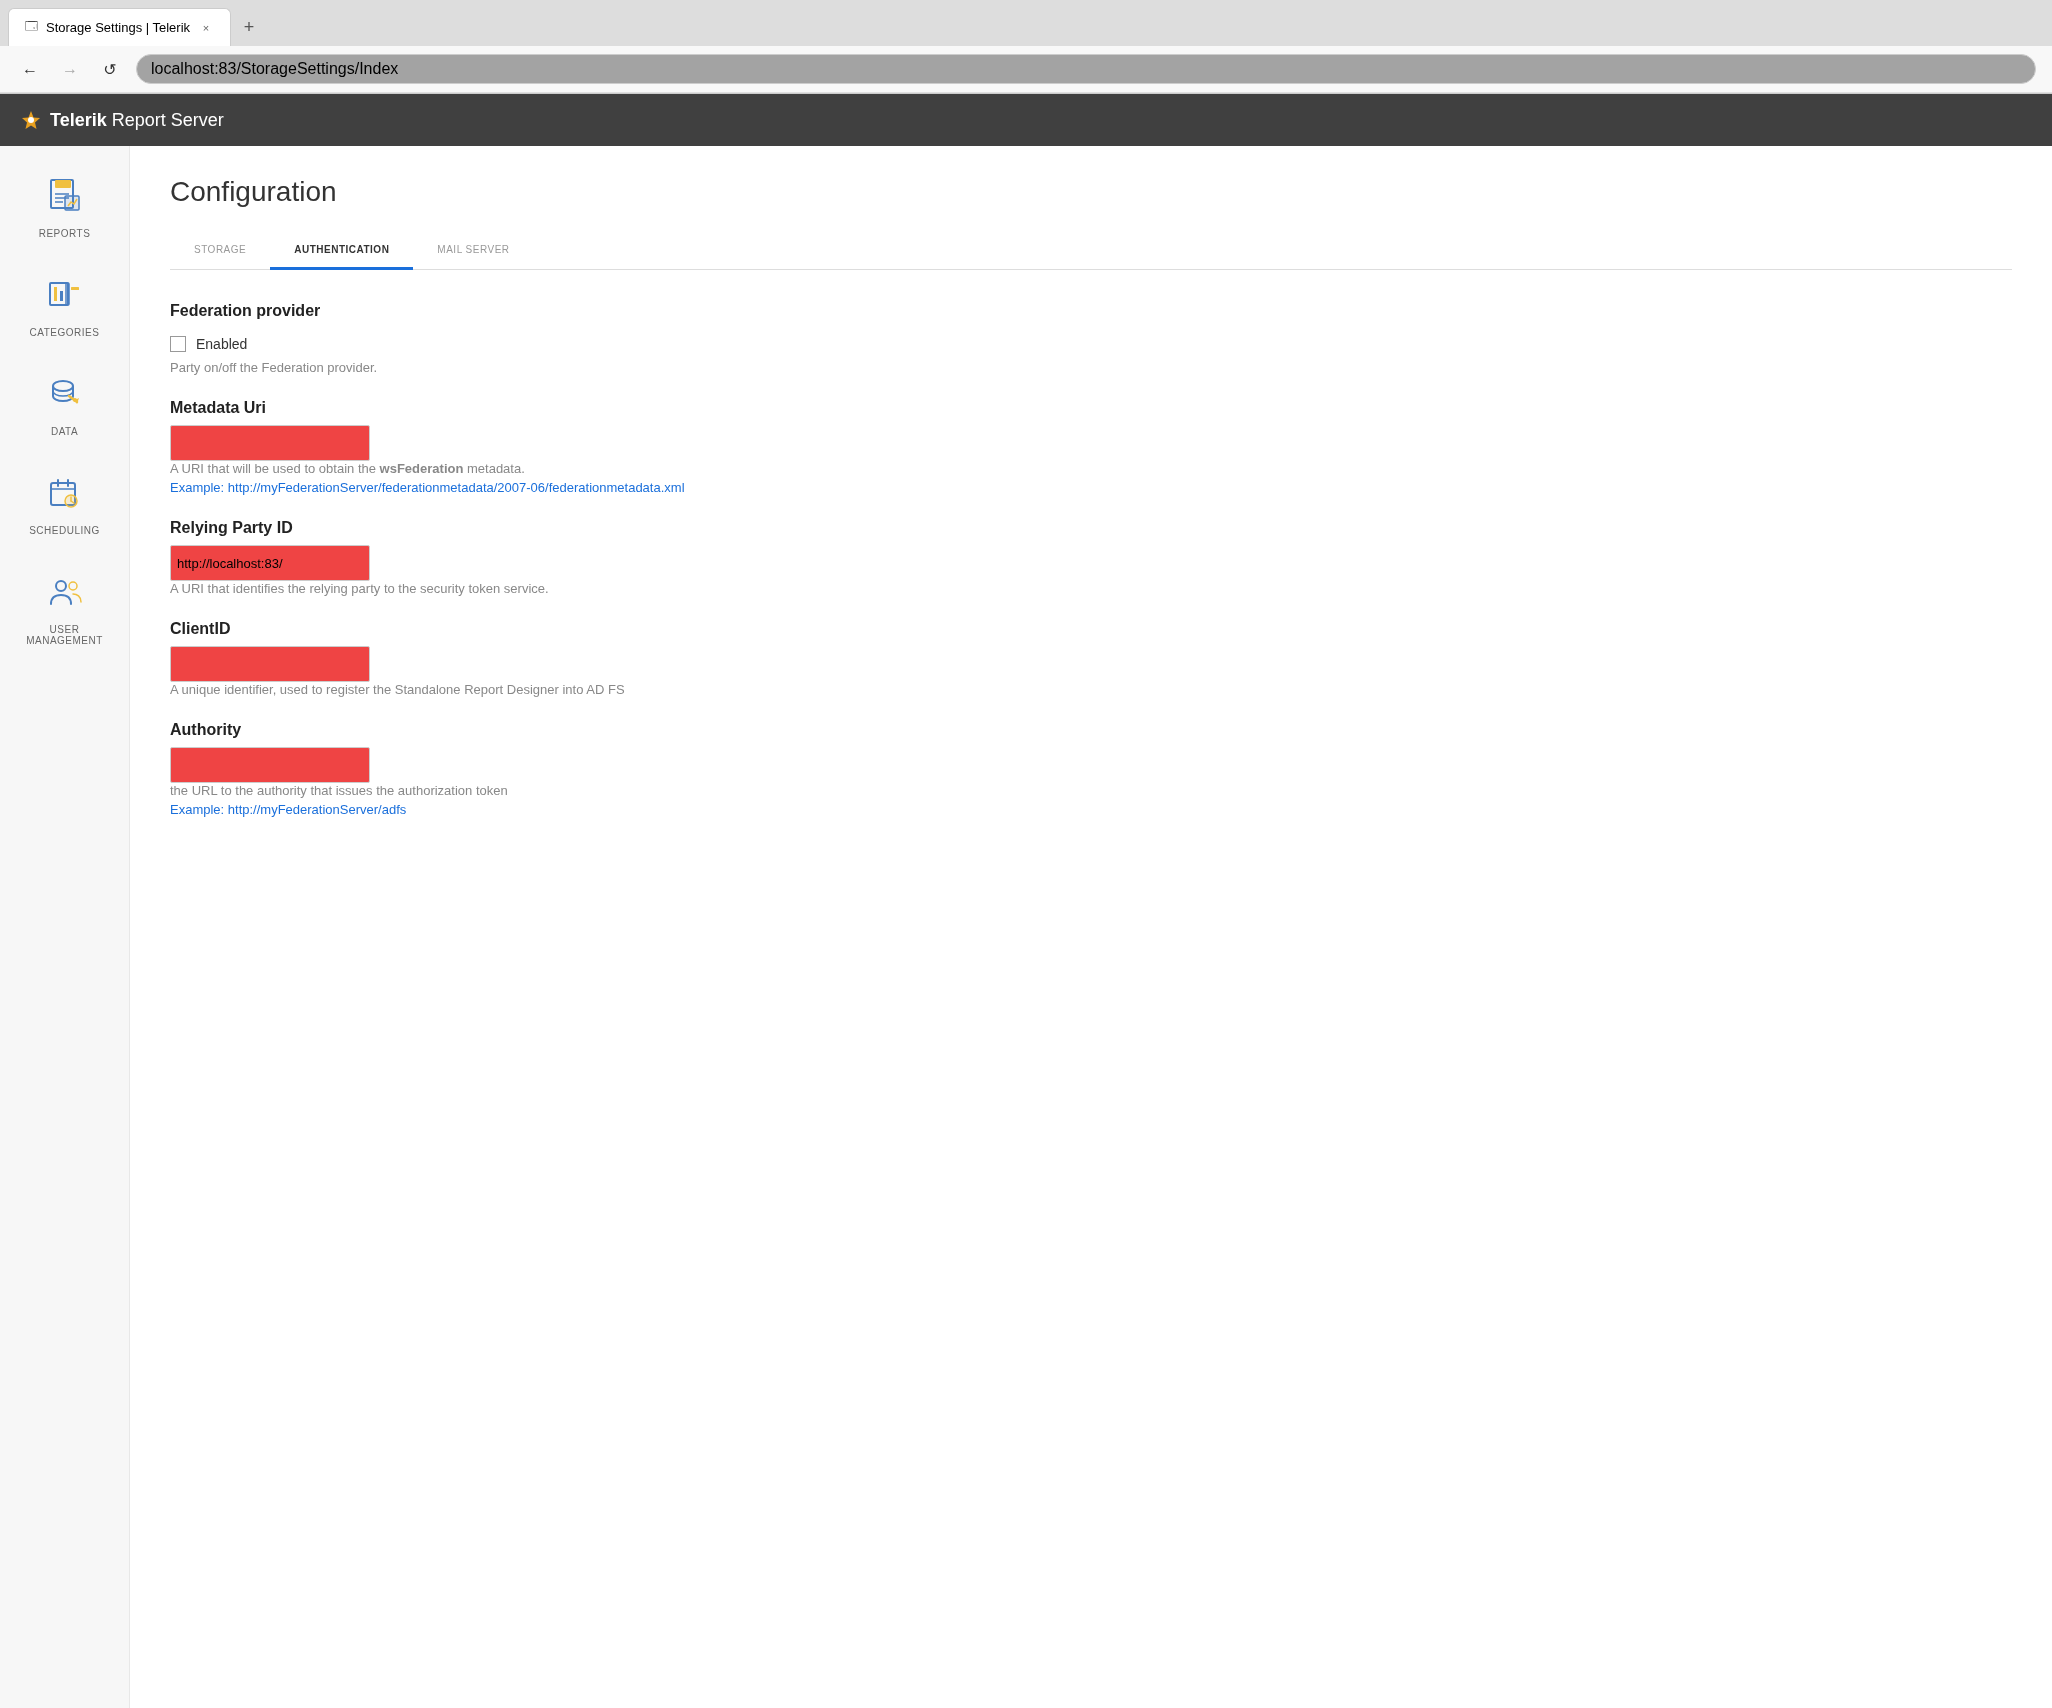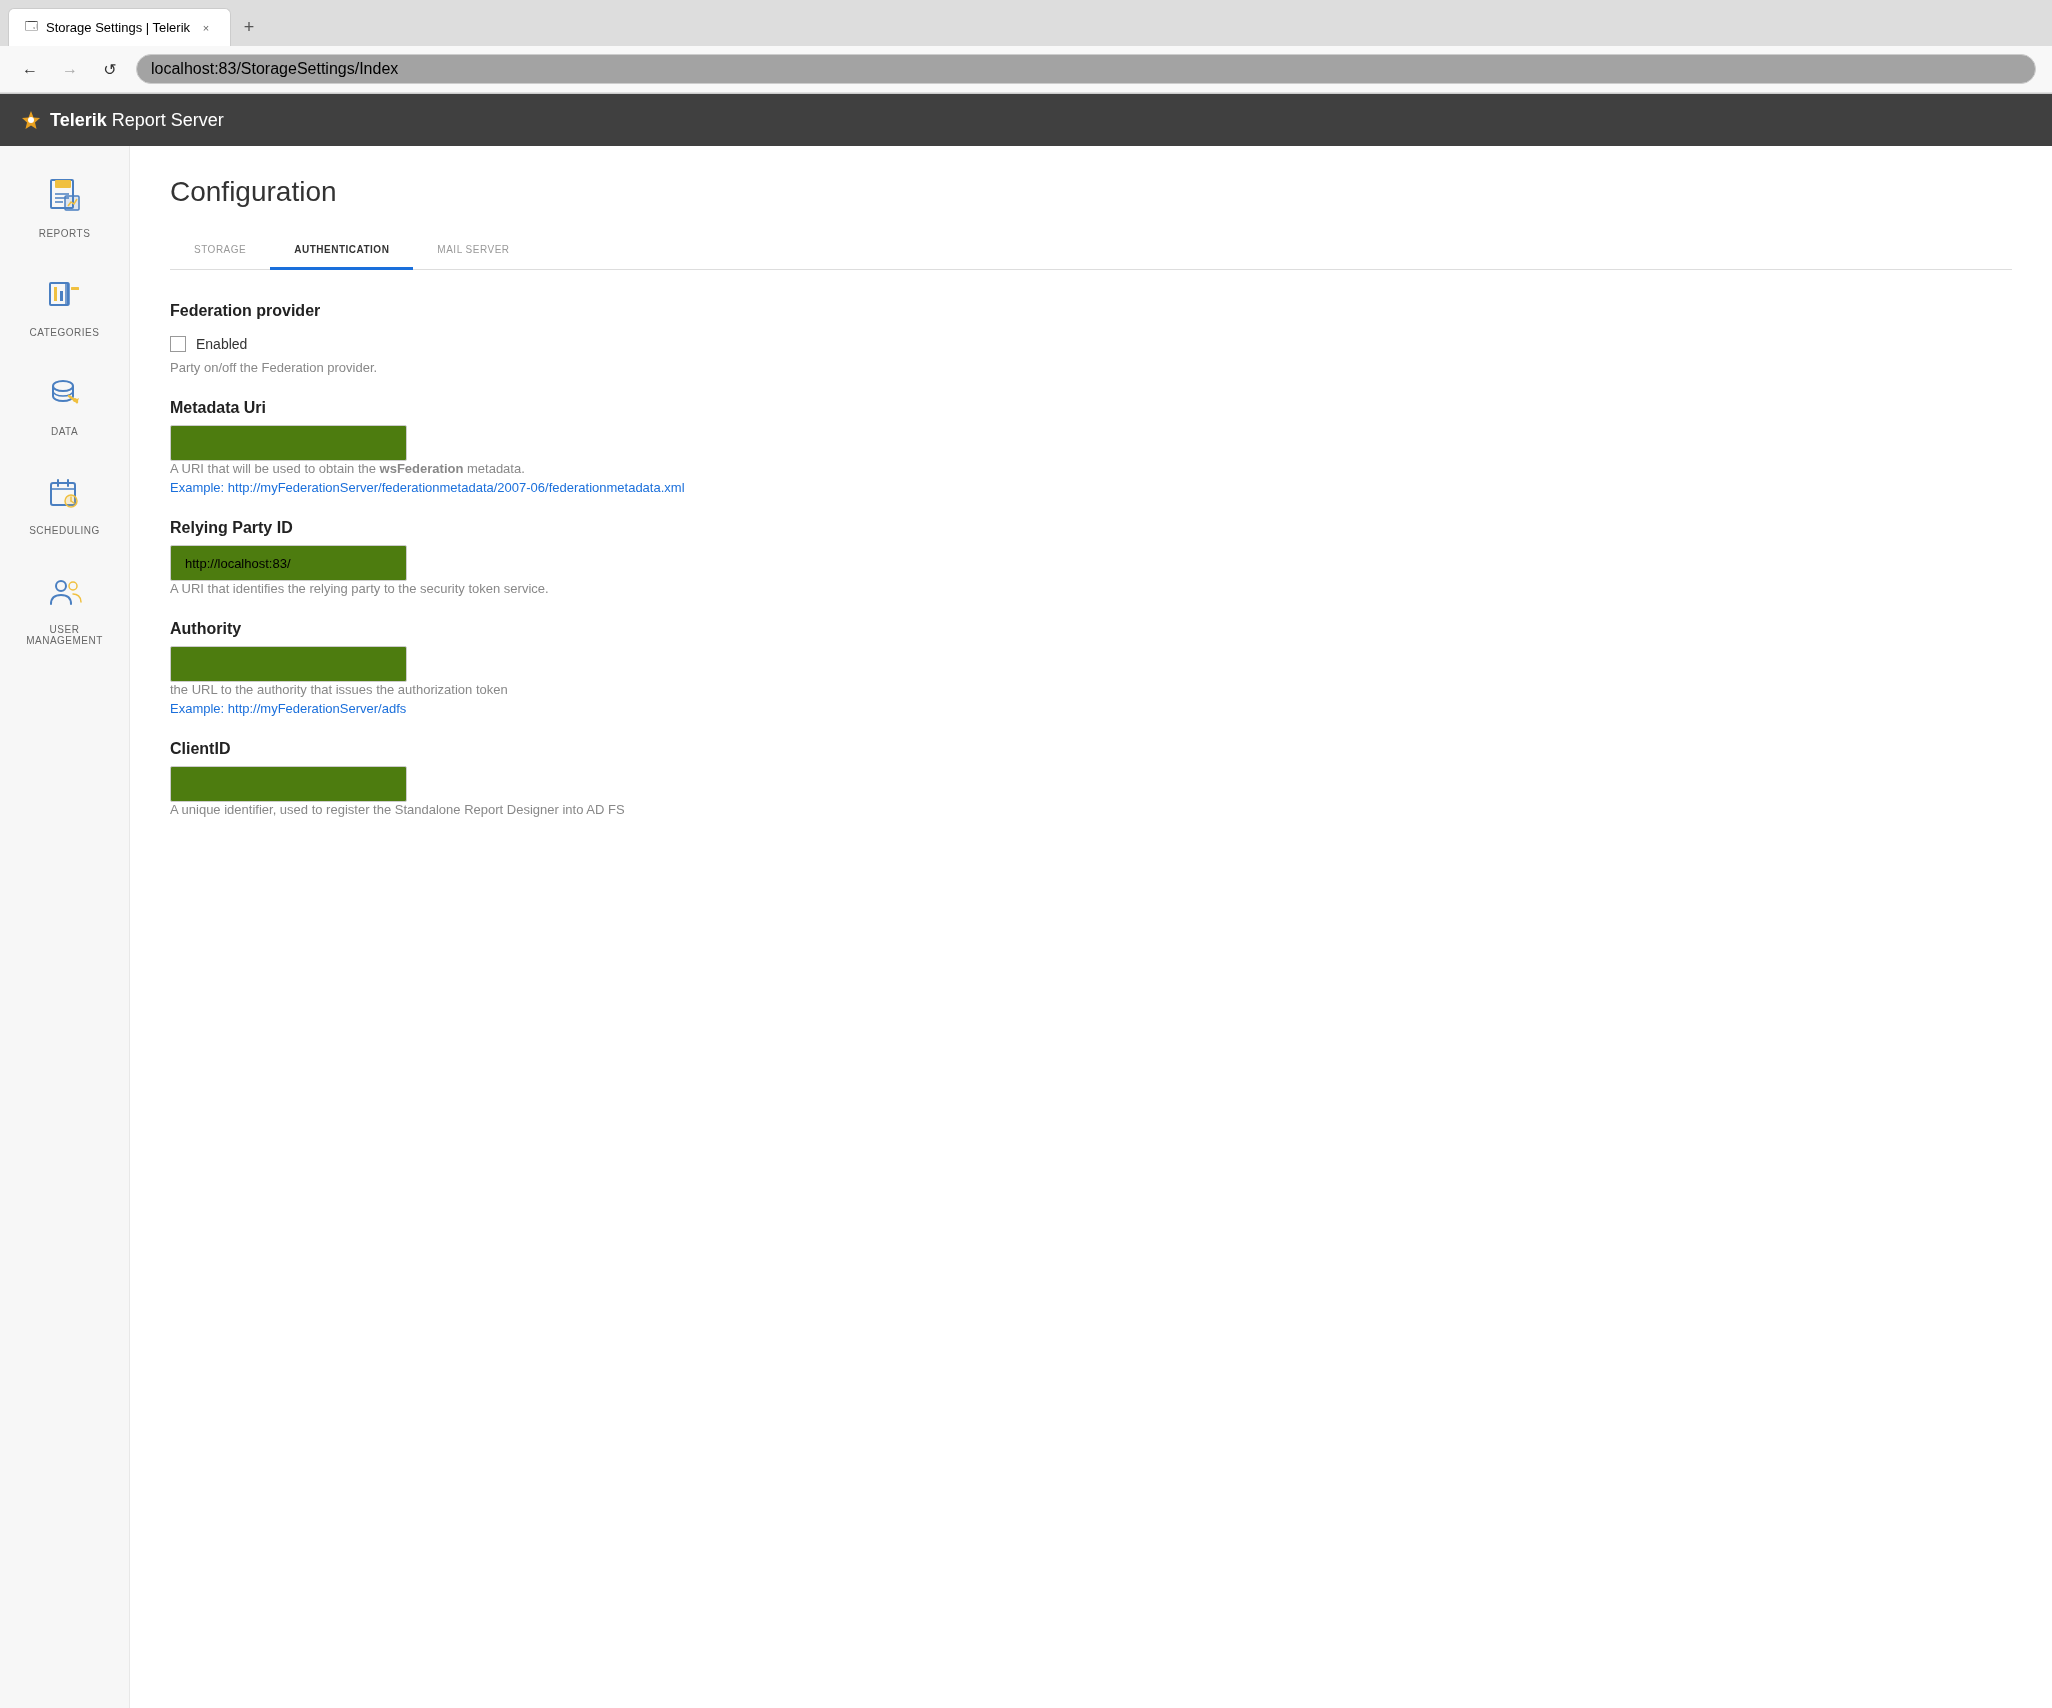--- a/index.html
+++ b/index.html
@@ -48,21 +48,21 @@
     .form-section { margin-bottom: 28px; }
 
     .checkbox-row { display: flex; align-items: center; gap: 10px; margin-bottom: 8px; }
     .checkbox-box { width: 16px; height: 16px; border: 1px solid #999; background: white; flex-shrink: 0; }
     .checkbox-label { font-size: 14px; color: #333; font-weight: 500; }
     .field-hint { font-size: 13px; color: #888; margin-bottom: 4px; }
     .field-hint-blue { font-size: 13px; color: #1a6fdb; }
     .field-hint-blue a { color: #1a6fdb; text-decoration: none; }
 
     .field-label { font-size: 16px; font-weight: 700; color: #222; margin-bottom: 8px; }
-    .text-input { width: 237px; height: 36px; border: 1px solid #ccc; border-radius: 2px; padding: 0 14px; font-size: 13px; outline: none; background: #4d7c0f; }
+    .text-input { width: 200px; height: 36px; border: 1px solid #ccc; border-radius: 2px; padding: 0 6px; font-size: 13px; outline: none; background: #ef4444; }
 
     .field-group { margin-bottom: 24px; }
 
     
     svg { display: block; }
   </style>
 </head>
 <body>
 
 <div class="browser-chrome">
@@ -203,30 +203,30 @@
         </p>
       </div>
 
       <div class="field-group">
         <div class="field-label">Relying Party ID</div>
         <input class="text-input" type="text" value="http://localhost:83/" style="">
         <p class="field-hint">A URI that identifies the relying party to the security token service.</p>
       </div>
 
       <div class="field-group">
+        <div class="field-label">ClientID</div>
+        <input class="text-input" type="text" value="" style="">
+        <p class="field-hint">A unique identifier, used to register the Standalone Report Designer into AD FS</p>
+      </div>
+
+      <div class="field-group">
         <div class="field-label">Authority</div>
         <input class="text-input" type="text" value="" style="">
         <p class="field-hint">the URL to the authority that issues the authorization token</p>
         <p class="field-hint-blue">
           <span>Example: </span><a href="#">http://myFederationServer/adfs</a>
         </p>
       </div>
 
-      <div class="field-group">
-        <div class="field-label">ClientID</div>
-        <input class="text-input" type="text" value="" style="">
-        <p class="field-hint">A unique identifier, used to register the Standalone Report Designer into AD FS</p>
-      </div>
-
     </div>
 
   </main>
 </div>
 
 </body></html>

